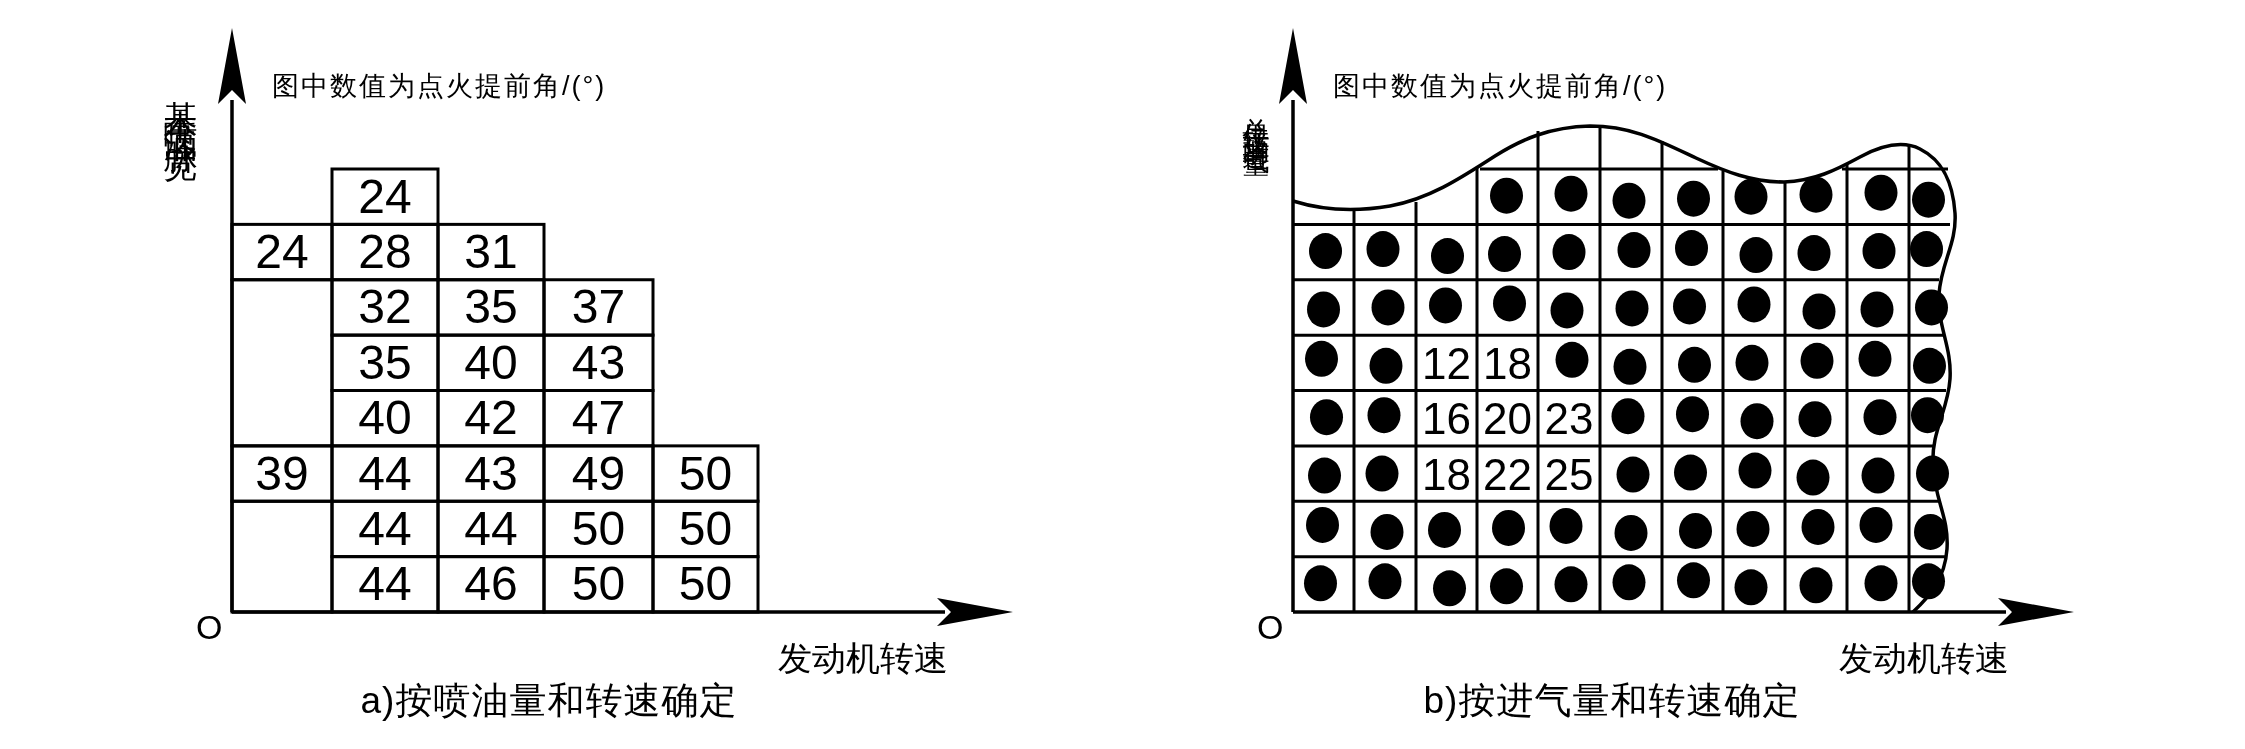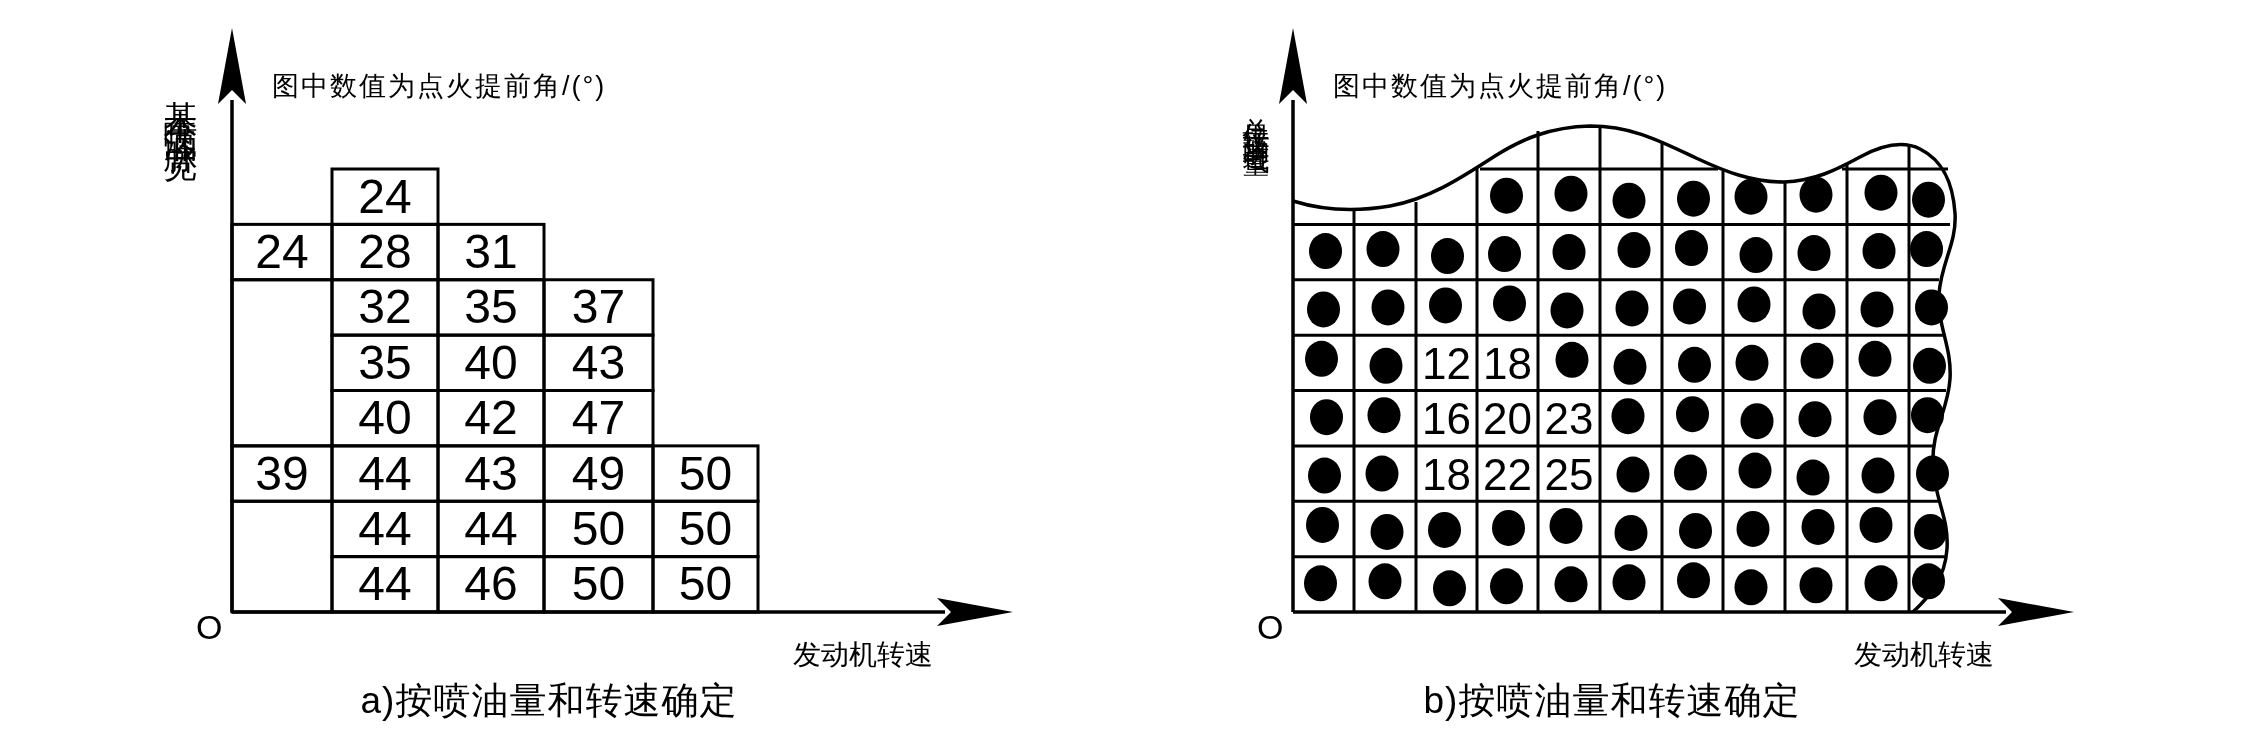--- a/index.html
+++ b/index.html
@@ -10,21 +10,21 @@
     font-family:"Liberation Sans","DejaVu Sans",sans-serif;
     color:#000;
     overflow:hidden;
   }
   .stage svg{position:absolute;left:0;top:0;}
   .lbl{position:absolute;white-space:nowrap;color:#000;}
   .title{font-size:27px;letter-spacing:2px;}
   .vlabel{writing-mode:vertical-rl;text-orientation:upright;}
   .vlabel-a{font-size:34px;letter-spacing:9px;}
   .vlabel-b{font-size:27px;letter-spacing:5px;}
-  .xlabel{font-size:28px;transform:translateX(-50%);}
+  .xlabel{font-size:34px;transform:translateX(-50%);}
   .caption{font-size:37px;transform:translateX(-50%);letter-spacing:1px;}
   .origin{font-size:34px;}
 </style>
 </head>
 <body>
 
 <div class="stage">
 
   <svg id="chart-canvas" width="2245" height="749" viewBox="0 0 2245 749">
       <rect x="332" y="169" width="106" height="55.375" fill="none" stroke="#000000" stroke-width="3"></rect>
@@ -199,15 +199,15 @@
   <div class="lbl title" style="left:272px;top:68px;">图中数值为点火提前角/(°)</div>
   <div class="lbl vlabel vlabel-a" style="left:158px;top:74px;">基本喷油脉宽</div>
   <div class="lbl xlabel" style="left:863px;top:636px;">发动机转速</div>
   <div class="lbl origin" style="left:196px;top:608px;">O</div>
   <div class="lbl caption" style="left:549px;top:676px;">a)按喷油量和转速确定</div>
 
   <div class="lbl title" style="left:1333px;top:68px;">图中数值为点火提前角/(°)</div>
   <div class="lbl vlabel vlabel-b" style="left:1238px;top:96px;">单位转速的进气量</div>
   <div class="lbl xlabel" style="left:1924px;top:636px;">发动机转速</div>
   <div class="lbl origin" style="left:1257px;top:608px;">O</div>
-  <div class="lbl caption" style="left:1612px;top:676px;">b)按喷油量和转速确定</div>
+  <div class="lbl caption" style="left:1612px;top:676px;">b)按进气量和转速确定</div>
 
 </div>
 
 </body></html>

